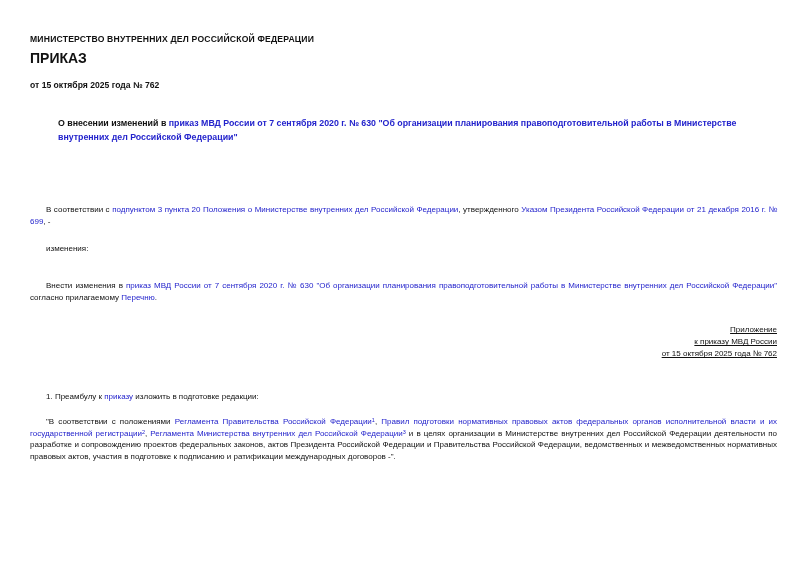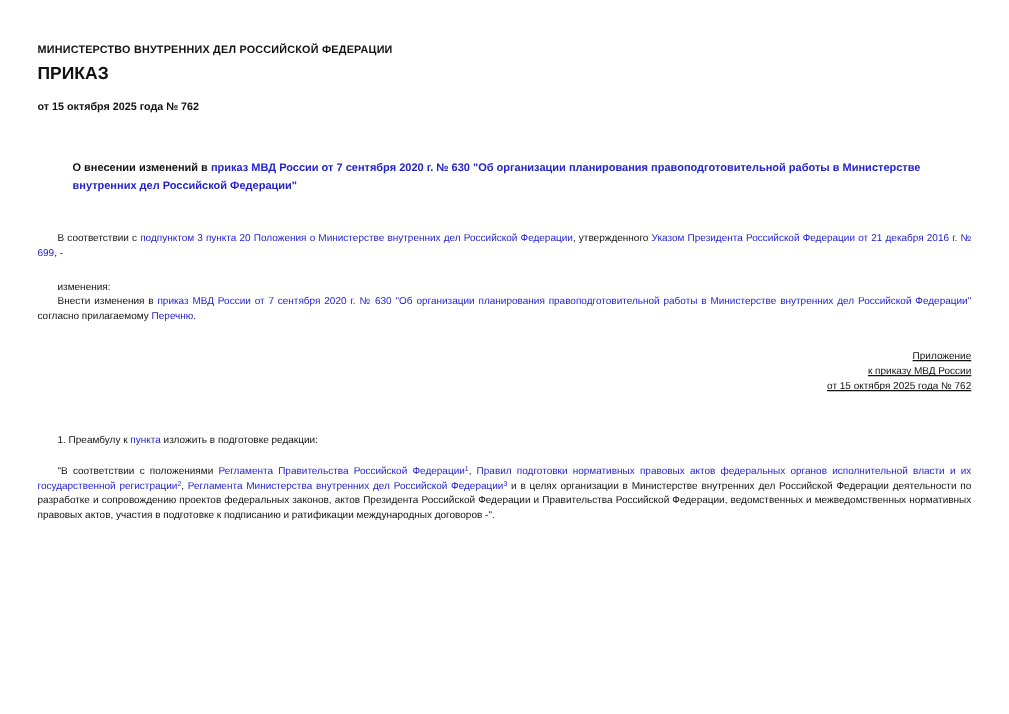--- a/index.html
+++ b/index.html
@@ -11,25 +11,25 @@
     color:var(--ink); background:var(--paper);
     font-size:8px; line-height:1.45;
   }
   .page{ width:807px; height:571px; padding:33px 30px 0 30px; }
   .center{ text-align:left; }
   .right{ text-align:right; }
   .bold{ font-weight:bold; }
   .ministry{ font-size:8.6px; letter-spacing:.2px; }
   .doc-type{ margin-top:3px; font-size:14px; }
   .doc-date{ margin-top:10px; font-size:8.6px; }
-  .doc-title{ margin-top:37px; font-size:8.8px; line-height:1.55; padding:0 28px; }
+  .doc-title{ margin-top:26px; font-size:8.8px; line-height:1.55; padding:0 28px; }
   .para{ text-align:justify; text-indent:16px; }
-  .p-basis{ margin-top:30px; }
+  .p-basis{ margin-top:60px; }
   .p-word{ margin-top:15px; text-indent:16px; }
-  .p-order{ margin-top:0; }
+  .p-order{ margin-top:26px; }
   .sig-block{ margin-top:33px; line-height:1.5; }
   .annex-ref{ margin-top:21px; line-height:1.5;text-decoration:underline; }
   .annex-title{ margin-top:23px; font-size:8.8px; line-height:1.55; padding:0 28px; }
   .item1{ margin-top:31px; text-indent:16px; }
   .item1-text{ margin-top:13px; }
   .item2{ margin-top:11px; text-indent:16px; }
   .seg-link{ color:var(--link); cursor:pointer; }
   .seg-text{ color:inherit; }
   .seg-sup{ font-size:5.5px; vertical-align:2px; color:var(--link); }
   .bold .seg-link{ font-weight:bold; }
@@ -52,19 +52,19 @@
   <div class="para p-order"><span class="seg-text">Внести изменения в </span><span class="seg-link">приказ МВД России от 7 сентября 2020 г. № 630 "Об организации планирования правоподготовительной работы в Министерстве внутренних дел Российской Федерации"</span><span class="seg-text"> согласно прилагаемому </span><span class="seg-link">Перечню</span><span class="seg-text">.</span></div>
 
 
   <div class="right annex-ref">
     <div>Приложение</div>
     <div>к приказу МВД России</div>
     <div>от 15 октября 2025 года № 762</div>
   </div>
 
 
-  <div class="item1"><span class="seg-text">1. Преамбулу к </span><span class="seg-link">пункта</span><span class="seg-text"> изложить в подготовке редакции:</span></div>
+  <div class="item1"><span class="seg-text">1. Преамбулу к </span><span class="seg-link">приказу</span><span class="seg-text"> изложить в подготовке редакции:</span></div>
 
   <div class="para item1-text"><span class="seg-text">"В соответствии с положениями </span><span class="seg-link">Регламента Правительства Российской Федерации</span><span class="seg-sup">1</span><span class="seg-text">, </span><span class="seg-link">Правил подготовки нормативных правовых актов федеральных органов исполнительной власти и их государственной регистрации</span><span class="seg-sup">2</span><span class="seg-text">, </span><span class="seg-link">Регламента Министерства внутренних дел Российской Федерации</span><span class="seg-sup">3</span><span class="seg-text"> и в целях организации в Министерстве внутренних дел Российской Федерации деятельности по разработке и сопровождению проектов федеральных законов, актов Президента Российской Федерации и Правительства Российской Федерации, ведомственных и межведомственных нормативных правовых актов, участия в подготовке к подписанию и ратификации международных договоров -".</span></div>
 
   <div class="item2"></div>
 
 </div>
 
 </body></html>

